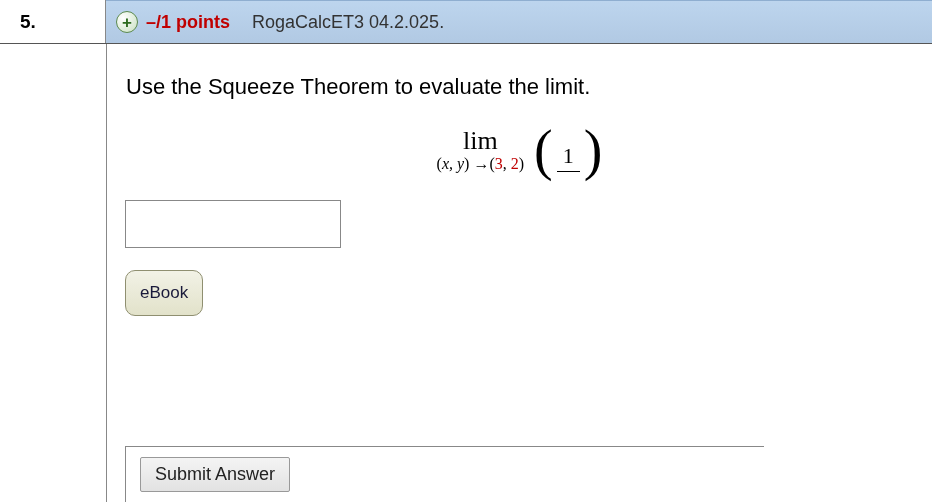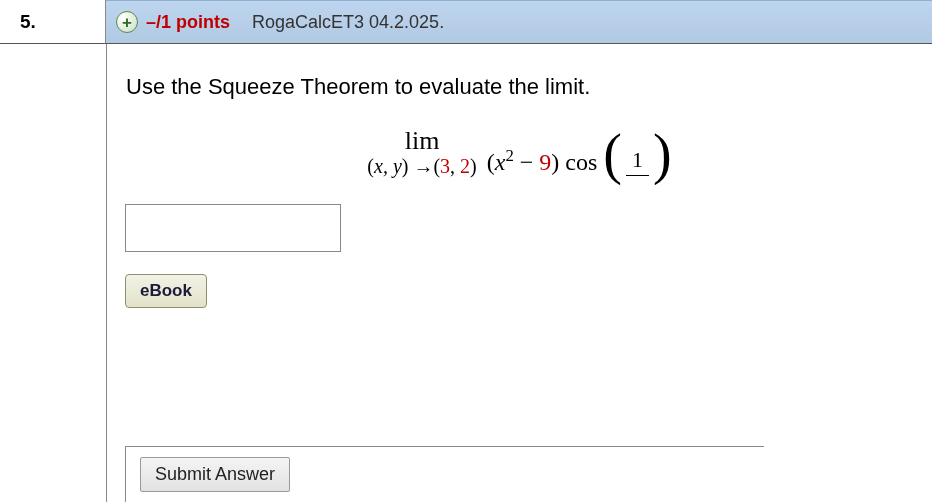--- a/index.html
+++ b/index.html
@@ -89,21 +89,21 @@
     margin-bottom: 28px;
   }
   .limblk {
     display: flex;
     flex-direction: column;
     align-items: center;
     line-height: 1;
     margin-right: 10px;
   }
   .limtop { font-size: 26px; }
-  .limbot { font-size: 20px; margin-top: 2px; }
+  .limbot { font-size: 16px; margin-top: 2px; }
   .red { color: #c00000; }
   .factor1 { margin-right: 6px; }
   .paren {
     font-size: 56px;
     font-weight: 100;
     line-height: 0.7;
     position: relative;
     top: -2px;
   }
   .frac {
@@ -126,27 +126,27 @@
     width: 216px;
     height: 48px;
     border: 1px solid #888;
     background: #fff;
     margin-bottom: 22px;
     padding: 4px 6px;
     font-size: 18px;
   }
   .ebook-btn {
     display: inline-block;
-    padding: 6px 14px;
+    padding: 12px 14px;
     font-size: 17px;
-    font-weight: bold;
+    font-weight: normal;
     color: #1a1a3a;
     background: linear-gradient(#f2f2e6, #e2e2ca);
     border: 1px solid #8f8f70;
-    border-radius: 4px;
+    border-radius: 10px;
     cursor: pointer;
   }
   .submit-row {
     position: absolute;
     left: 18px;
     bottom: 0;
     display: flex;
     align-items: flex-end;
   }
   .tab-shape {
@@ -192,23 +192,20 @@
 <div class="content">
   <div class="prompt">Use the Squeeze Theorem to evaluate the limit.</div>
 
   <div class="equation">
     <span class="limblk">
       <span class="limtop">lim</span>
       <span class="limbot">
         <span>(</span><i>x, y</i><span>) →(</span><span class="red">3</span><span>, </span><span class="red">2</span><span>)</span>
       </span>
     </span>
-    <span class="factor1">
-      <span>(</span><i>x</i><sup>2</sup><span> − </span><span class="red">9</span><span>) cos</span>
-    </span>
     <span class="paren">(</span>
     <span class="frac">
       <span class="num">1</span>
       <span class="bar"></span>
     </span>
     <span class="paren">)</span>
   </div>
 
   <input type="text" class="answerbox" value="" style="">
 

